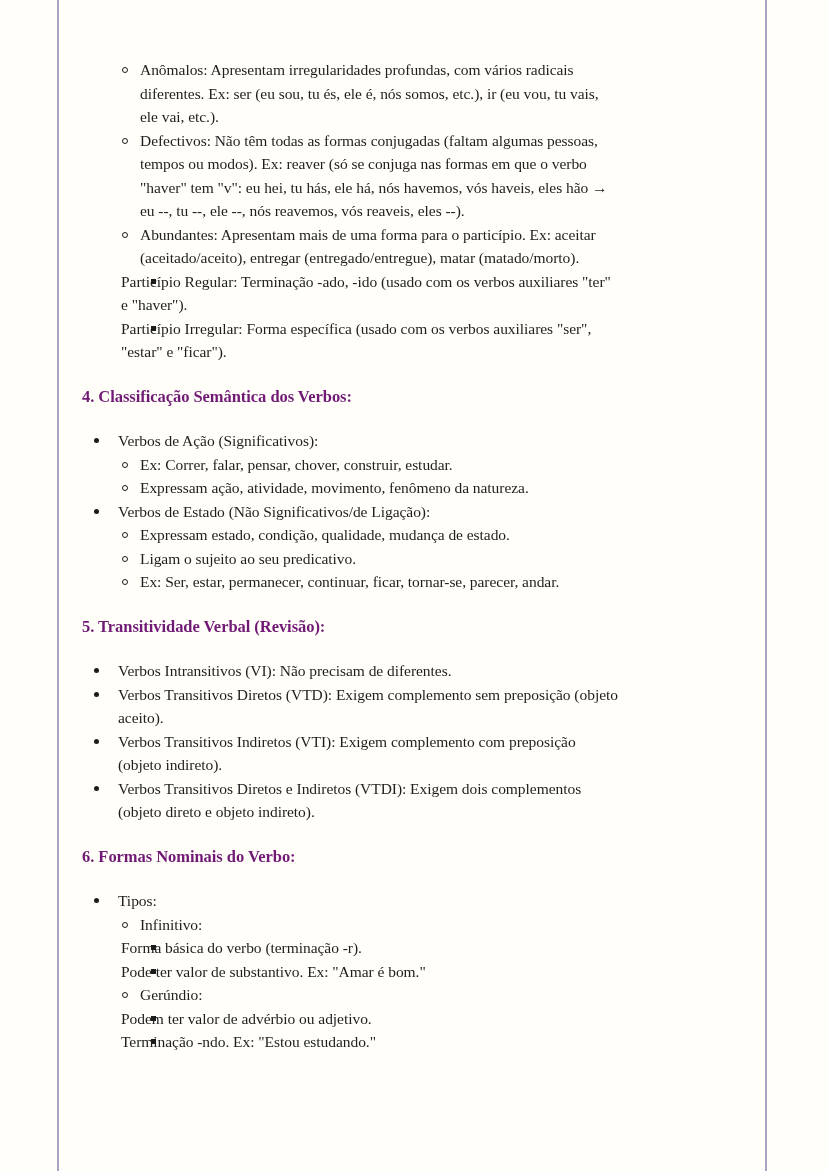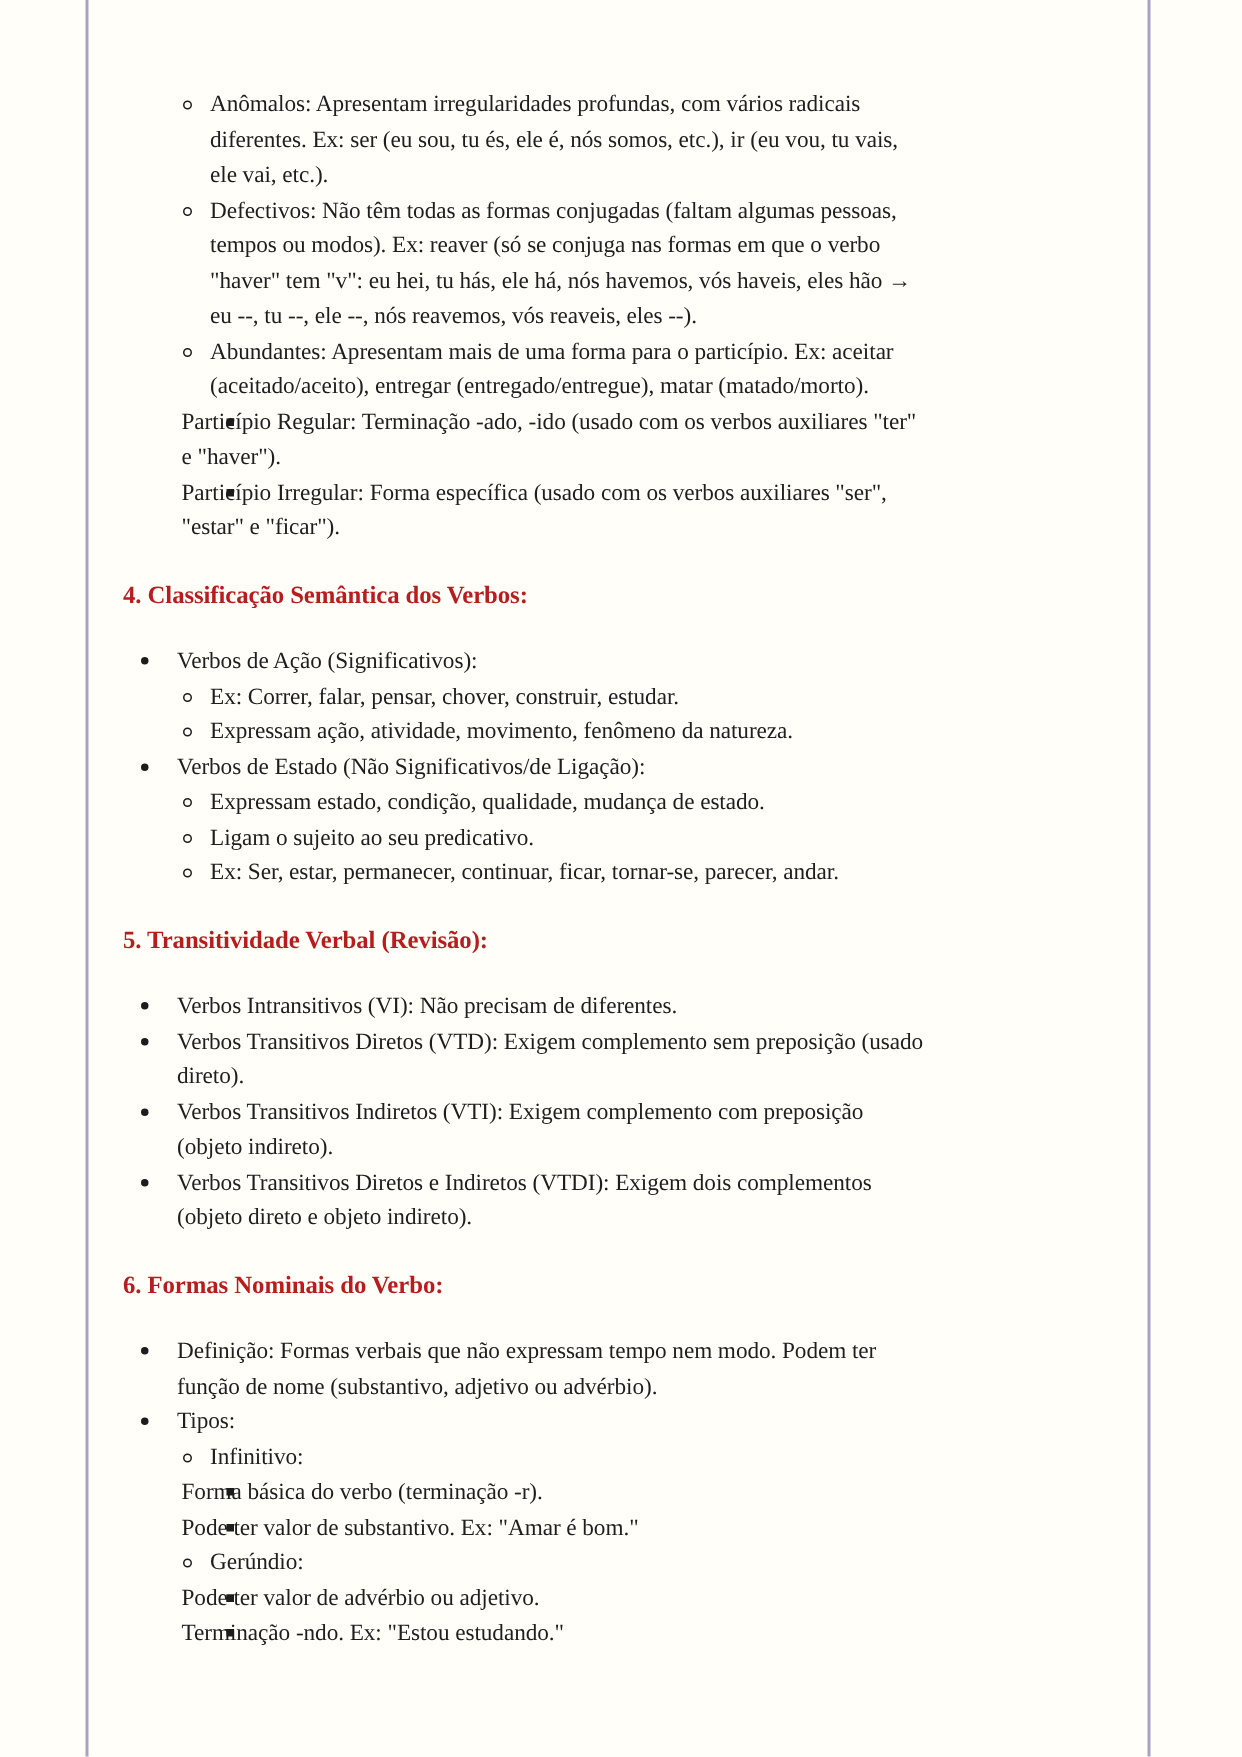--- a/index.html
+++ b/index.html
@@ -32,21 +32,21 @@
     font-size: 15.5px;
     line-height: 23.5px;
     letter-spacing: -0.05px;
   }
 
   .heading {
     margin: 21px 0 21px 0;
     padding-left: 23px;
     font-size: 16.5px;
     font-weight: bold;
-    color: #b91c1c;
+    color: #701a75;
     line-height: 23.5px;
   }
 
   .li { position: relative; }
   .li .txt { display: block; }
 
   .lv1 { padding-left: 59px; }
   .lv2 { padding-left: 81px; }
   .lv3 { padding-left: 62px; }
 
@@ -127,37 +127,33 @@
     </div>
 
     <div class="heading">5. Transitividade Verbal (Revisão):</div>
 
     <div class="li lv1">
       <span class="marker disc"></span>
       <span class="txt">Verbos Intransitivos (VI): Não precisam de diferentes.</span>
     </div>
     <div class="li lv1">
       <span class="marker disc"></span>
-      <span class="txt">Verbos Transitivos Diretos (VTD): Exigem complemento sem preposição (usado direto).</span>
+      <span class="txt">Verbos Transitivos Diretos (VTD): Exigem complemento sem preposição (objeto aceito).</span>
     </div>
     <div class="li lv1">
       <span class="marker disc"></span>
       <span class="txt">Verbos Transitivos Indiretos (VTI): Exigem complemento com preposição (objeto indireto).</span>
     </div>
     <div class="li lv1">
       <span class="marker disc"></span>
       <span class="txt">Verbos Transitivos Diretos e Indiretos (VTDI): Exigem dois complementos (objeto direto e objeto indireto).</span>
     </div>
 
     <div class="heading">6. Formas Nominais do Verbo:</div>
 
-    <div class="li lv1">
-      <span class="marker disc"></span>
-      <span class="txt">Definição: Formas verbais que não expressam tempo nem modo. Podem ter função de nome (substantivo, adjetivo ou advérbio).</span>
-    </div>
     <div class="li lv1">
       <span class="marker disc"></span>
       <span class="txt">Tipos:</span>
     </div>
     <div class="li lv2">
       <span class="marker circle"></span>
       <span class="txt">Infinitivo:</span>
     </div>
     <div class="li lv3">
       <span class="marker square"></span>
@@ -169,21 +165,21 @@
     </div>
     <div class="li lv2">
       <span class="marker circle"></span>
       <span class="txt">Gerúndio:</span>
     </div>
     <div class="li lv3">
       <span class="marker square"></span>
     </div>
     <div class="li lv3">
       <span class="marker square"></span>
-      <span class="txt">Pode ter valor de advérbio ou adjetivo.</span>
+      <span class="txt">Podem ter valor de advérbio ou adjetivo.</span>
     </div>
     <div class="li lv3">
       <span class="marker square"></span>
       <span class="txt">Terminação -ndo. Ex: "Estou estudando."</span>
     </div>
 
   </div>
 </div>
 
 </body></html>

